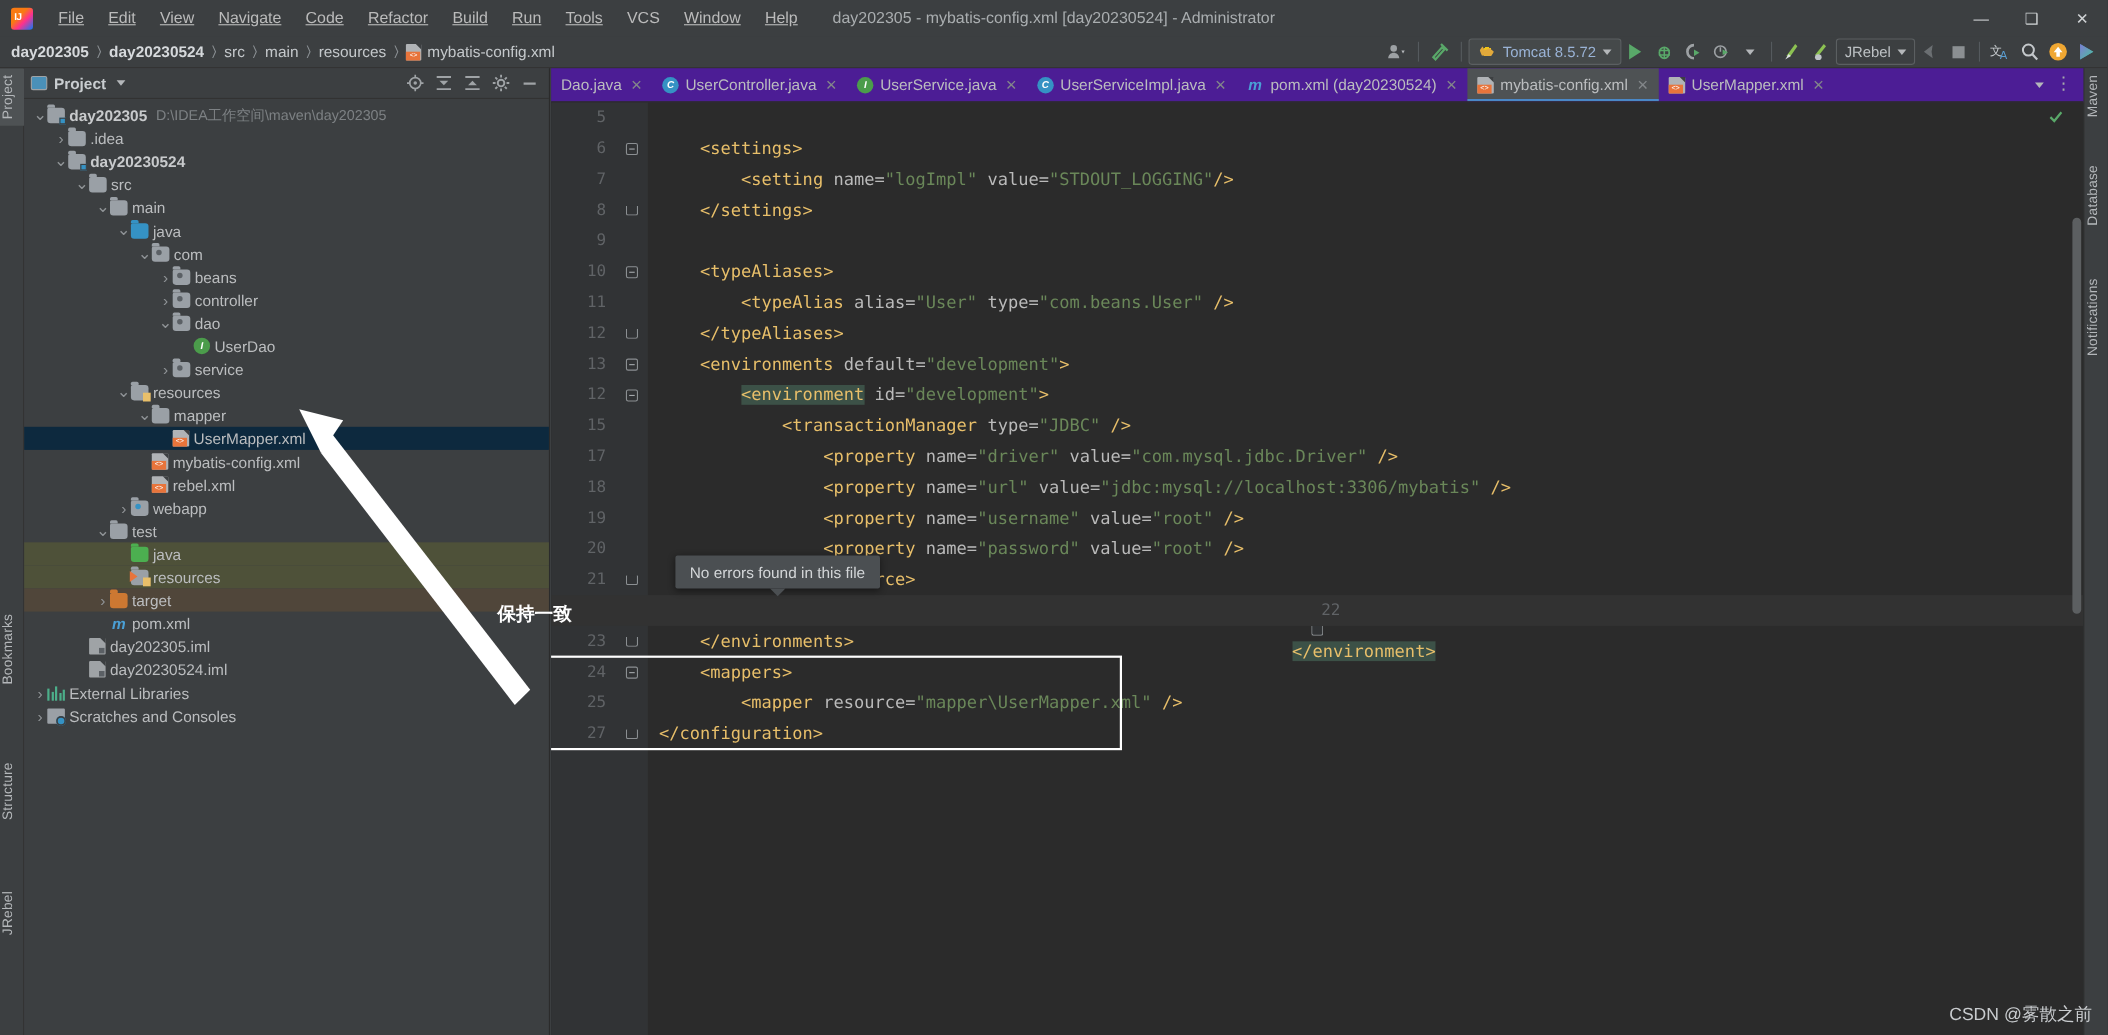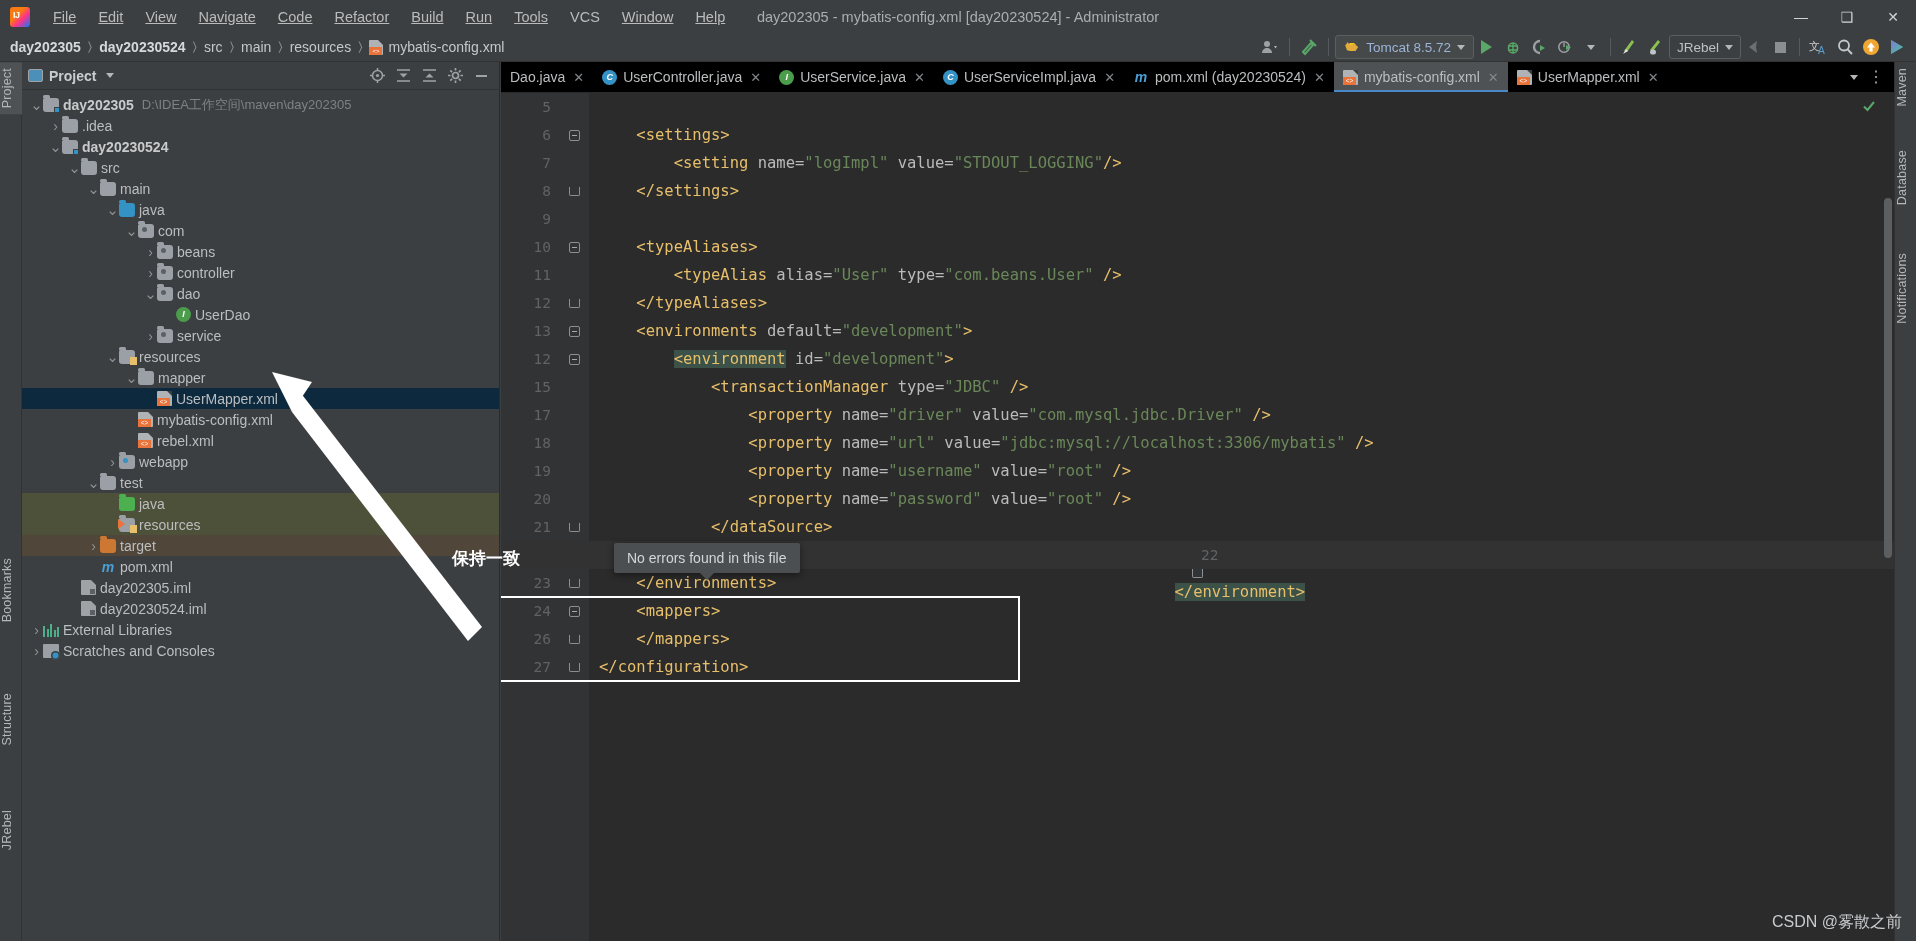--- a/index.html
+++ b/index.html
@@ -185,21 +185,21 @@
   .ficon-scr { width:16px;height:14px;flex:none;position:relative;background:#9aa0a6;border-radius:1px; }
   .ficon-scr::after { content:""; position:absolute; right:-1px; bottom:-2px; width:9px;height:9px;border-radius:50%;background:#3592c4;
     box-shadow: inset 0 0 0 1.5px #3c3f41; }
 
   
   .editor-wrap {
     position: absolute; top: 62px; left: 501px; right: 22px; bottom: 0;
     background: #2b2b2b; display: flex; flex-direction: column;
   }
   .tabbar {
-    height: 31px; background: #000000; display: flex; align-items: stretch;
+    height: 31px; background: #4c1d95; display: flex; align-items: stretch;
     border-bottom: 1px solid #2b2b2b; overflow: hidden;
   }
   .tab {
     display: flex; align-items: center; gap: 6px; padding: 0 9px;
     color: #bbbdbf; font-size: 14px; white-space: nowrap; position: relative;
   }
   .tab.active { background: #4e5254; }
   .tab.active::after {
     content:""; position:absolute; left:0; right:0; bottom:0; height:2px; background:#4a88c7;
   }
@@ -238,21 +238,21 @@
   
   .k { color: #e8bf6a; }   
   .at { color: #bababa; }  
   .st { color: #6a8759; }  
   .pn { color: #a9b7c6; }  
   .sel-tag { background: #3c5147; }
 
   .tooltip {
     position: absolute; background: #4b4f52; color: #d3d6d8; font-size: 14px;
     padding: 7px 13px; border-radius: 2px; box-shadow: 0 2px 7px rgba(0,0,0,.45);
-    font-family: "Liberation Sans", sans-serif; white-space: nowrap; margin-top: 38px;
+    font-family: "Liberation Sans", sans-serif; white-space: nowrap;
   }
   .tooltip::after {
     content:""; position:absolute; left: 50%; bottom:-7px; margin-left:-7px;
     border-left:7px solid transparent; border-right:7px solid transparent; border-top:7px solid #4b4f52;
   }
 
   .annot-box {
     position: absolute; border: 2px solid #ffffff; pointer-events: none;
   }
   .annot-arrow { position: absolute; pointer-events: none; }
@@ -800,25 +800,23 @@
             <span class="ctext"><span class="pn">    </span><span class="k">&lt;/environments&gt;</span></span>
           </div>
           <div class="cline">
             <span class="lnum">24</span>
             <span class="foldcol">
               <span class="fold-minus"></span>
             </span>
             <span class="ctext"><span class="pn">    </span><span class="k">&lt;mappers&gt;</span></span>
           </div>
           <div class="cline">
-            <span class="lnum">26</span>
-            <span class="foldcol">
-              <span class="fold-bot"></span>
-            </span>
-            <span class="ctext"><span class="pn">    </span><span class="k">&lt;/mappers&gt;</span></span>
+            <span class="lnum">25</span>
+            <span class="foldcol"></span>
+            <span class="ctext"><span class="pn">        </span><span class="k">&lt;mapper </span><span class="at">resource=</span><span class="st">"mapper\UserMapper.xml"</span><span class="k"> /&gt;</span></span>
           </div>
           <div class="cline">
             <span class="lnum">27</span>
             <span class="foldcol">
               <span class="fold-bot"></span>
             </span>
             <span class="ctext"><span class="k">&lt;/configuration&gt;</span></span>
           </div>
         </div>
 

